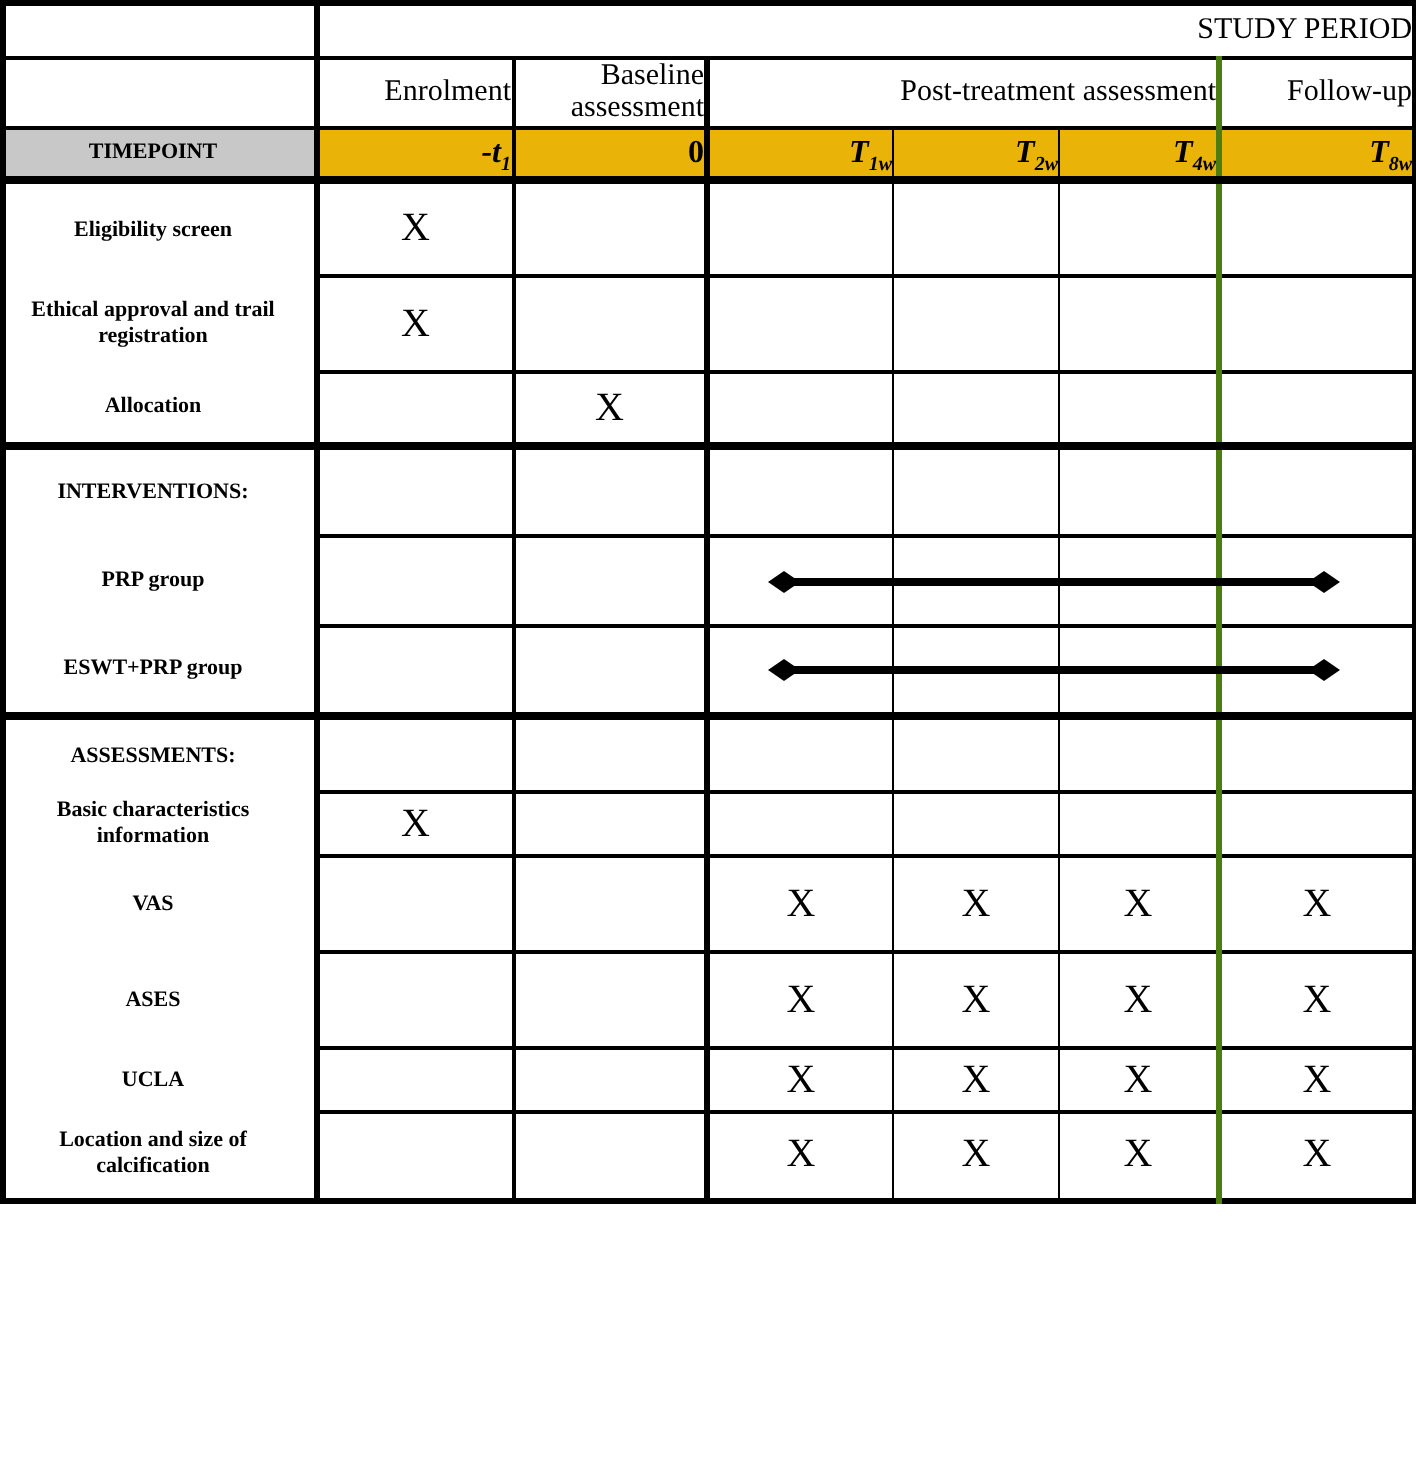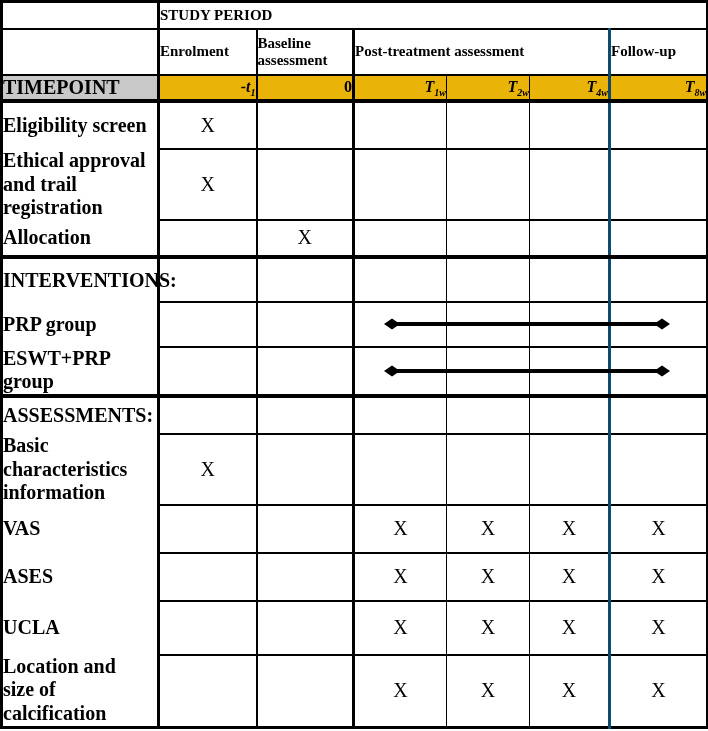--- a/index.html
+++ b/index.html
@@ -11,32 +11,32 @@
     border-collapse:collapse;table-layout:fixed;
     width:708px;border:3px solid #000;
   }
   td{padding:0;vertical-align:middle;border-bottom:2px solid #000;overflow:visible;}
   
   .c1{border-left:3px solid #000;}
   .c2{border-left:2px solid #000;}
   .c3{border-left:3px solid #000;}
   .c4{border-left:1.5px solid #000;margin-top:44px;}
   .c5{border-left:1.5px solid #000;}
-  .c6{border-left:3px solid #0c4a6e;}
+  .c6{border-left:3px solid #4d7c0f;}
   
   .nb{border-bottom:none;}
   tr.sec-end td{border-bottom:4px solid #000;}
   tr.tp-row td{border-bottom:4px solid #000;}
   
-  .rh27{height:27px}.rh35{height:46px}.rh26{height:26px}.rh52{height:52px}
+  .rh27{height:27px}.rh35{height:35px}.rh26{height:26px}.rh52{height:52px}
   .rh42{height:48px}.rh44{height:44px}.rh37{height:37px}.rh45{height:45px}
-  .rh38{height:38px}.rh40{height:54px}
-  
-  .head{font-weight:bold;font-size:15px;text-align:left;line-height:1.12;}
-  .lbl{font-weight:bold;font-size:20px;text-align:left;padding-right:7px;line-height:1.18;}
+  .rh38{height:38px}.rh40{height:32px}
+  
+  .head{font-weight:normal;font-size:15px;text-align:right;line-height:1.12;}
+  .lbl{font-weight:bold;font-size:11px;text-align:center;padding-right:7px;line-height:1.18;}
   .tp{background:#eab308;text-align:right;}
   tr.tp-row td.stub{background:#c8c8c8;}
   .tpi{font-weight:bold;font-style:italic;font-size:16px;}
   .tpu{font-weight:bold;font-size:16px;}
   sub.tps{font-weight:bold;font-style:italic;font-size:10px;line-height:0;}
   .mark{text-align:center;font-size:20px;font-weight:400;}
   .rel{position:relative;}
   .arrow{
     position:absolute;left:29px;top:50%;margin-top:-7px;
     width:286px;height:14px;fill:#000;display:block;

